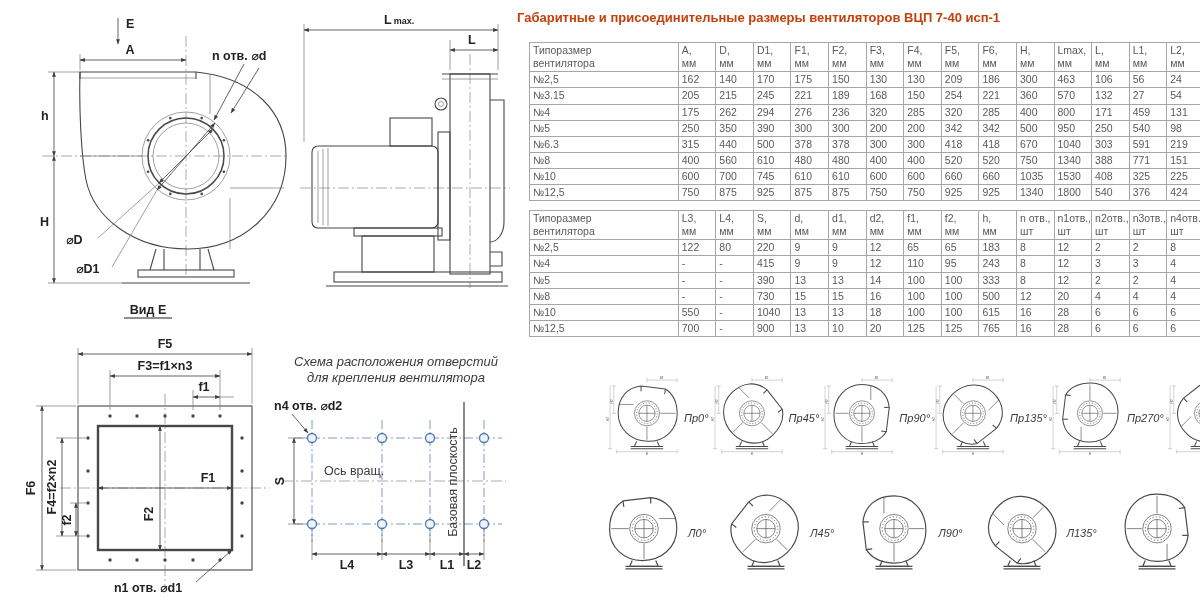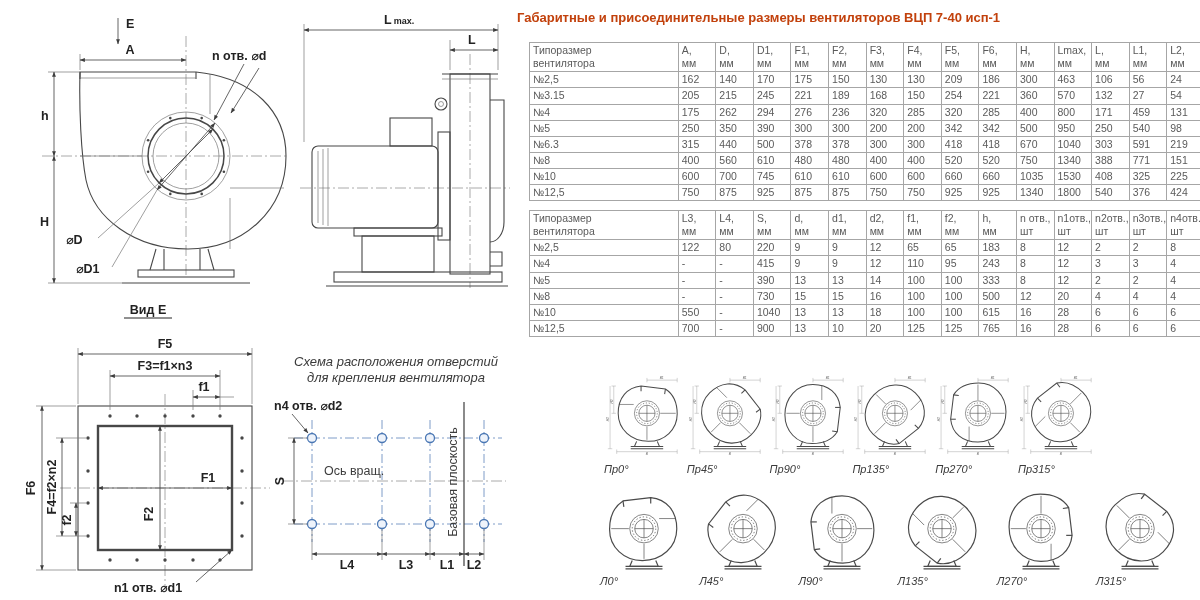--- a/index.html
+++ b/index.html
@@ -23,22 +23,22 @@
   .dw text{fill:#222;font:bold 12.5px "Liberation Sans","DejaVu Sans",sans-serif;}
   .dw text.reg{font-weight:normal;fill:#3d3d3d;}
   .dw text.it{font-style:italic;font-weight:normal;fill:#3a3a3a;font-size:13px;}
   .mid{text-anchor:middle;} .sm{font-size:9px;}
   .bl{fill:none;stroke:#7f9cc8;stroke-width:1;stroke-dasharray:9 3 2 3;}
   .hole{fill:#eef3fb;stroke:#4a77b4;stroke-width:1.3;}
   .bp{stroke:#3d3d3d;stroke-width:1.2;}
   
   .fan-row{position:absolute;display:flex;justify-content:space-between;}
   #fansTop{left:604px;top:372px;width:494px;}
-  #fansBottom{left:600px;top:490px;width:584px;}
-  .fan-cell{display:flex;flex-direction:column;}
+  #fansBottom{left:600px;top:490px;width:584px;gap:16px;}
+  .fan-cell{display:flex;flex-direction:row;align-items:center;}
   .fan-cap{font-style:italic;font-size:11px;color:#3b3b3b;margin-top:1px;}
   .fl{fill:none;stroke:#4a4a4a;stroke-width:1.4;}
   .fl .rim{stroke-dasharray:1.6 2.4;stroke-width:.9;}
   .fl .tn{stroke-width:.8;}
   .fdim{stroke:#8a8a8a;stroke-width:.5;fill:none;}
   .fdt{fill:#666;font-size:4.5px;text-anchor:middle;font-style:italic;stroke:none;}
 </style>
 </head>
 <body>
 

